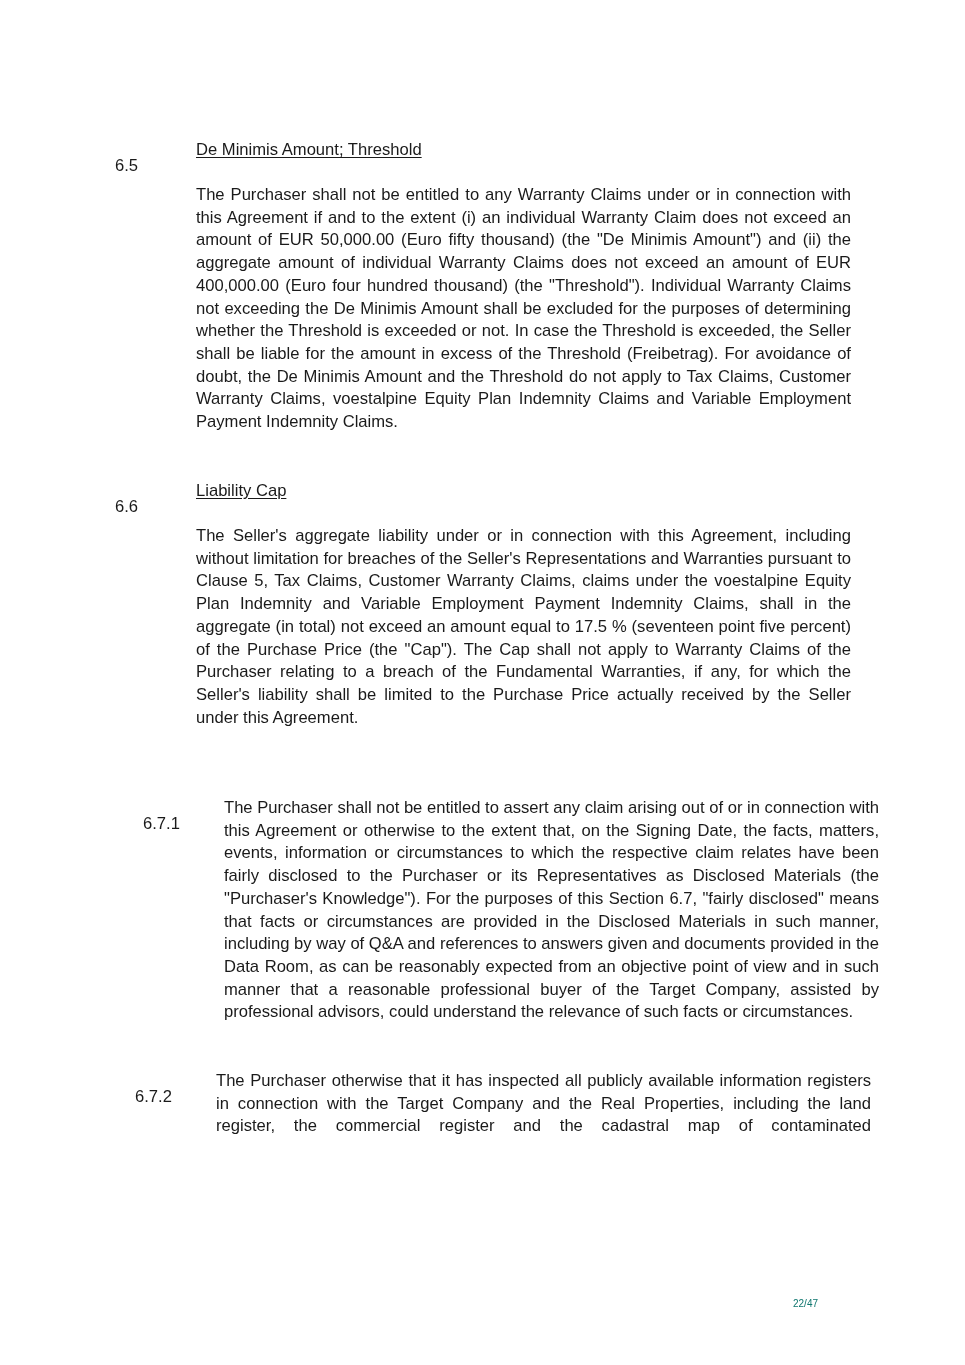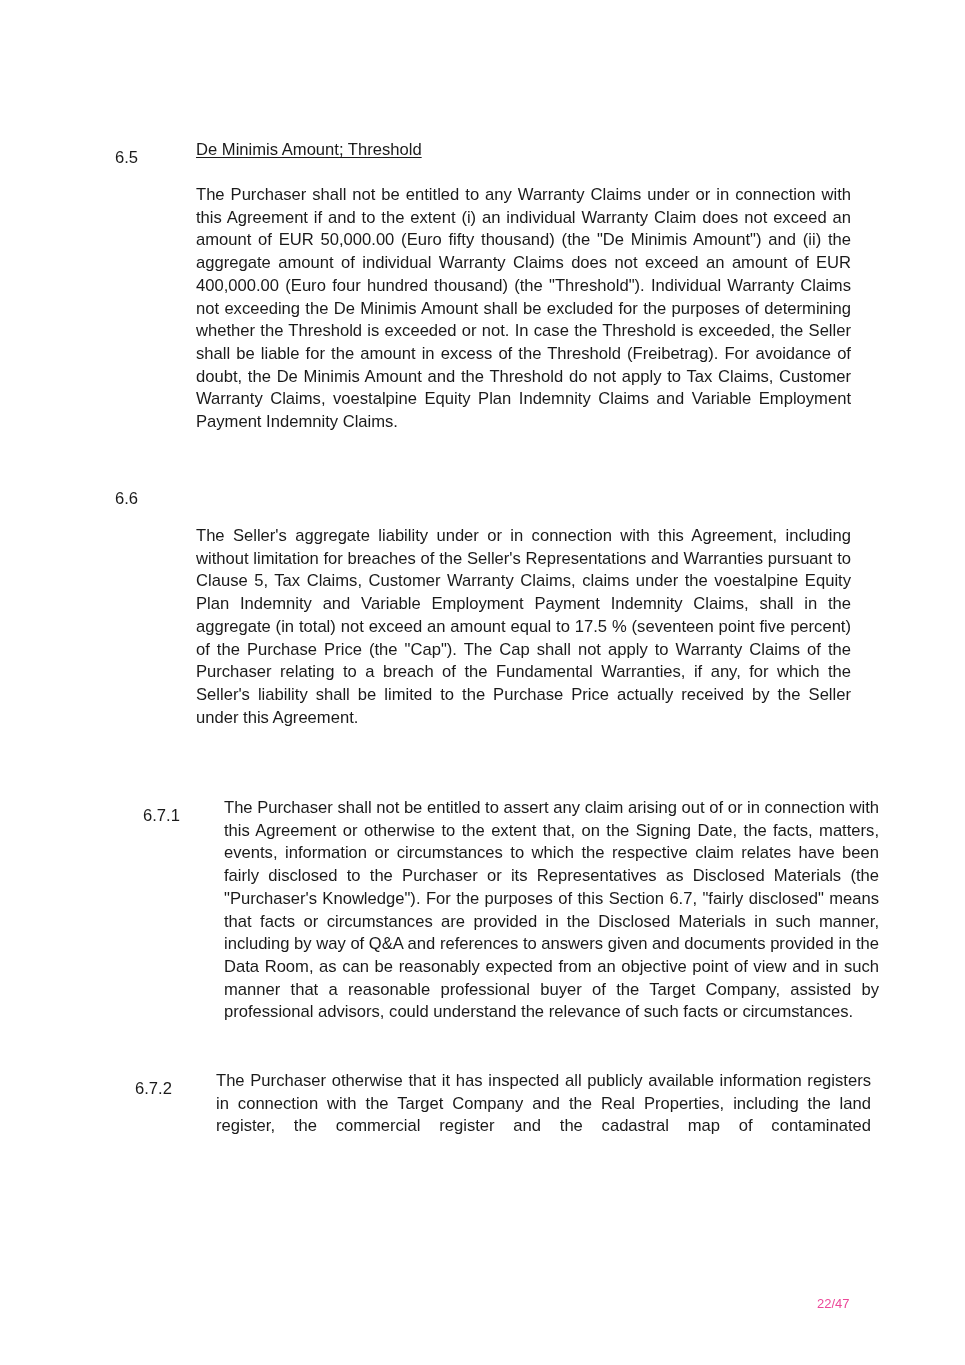--- a/index.html
+++ b/index.html
@@ -3,42 +3,43 @@
   <meta charset="utf-8">
   <style>
     html, body { margin: 0; padding: 0; background: #ffffff; }
     body {
       width: 965px; height: 1365px; position: relative; overflow: hidden;
       font-family: "Liberation Sans", sans-serif; color: #1a1a1a;
       font-size: 16.6px; line-height: 22.7px;
     }
     .page { position: absolute; left: 0; top: 0; width: 965px; height: 1365px; }
     .row { position: absolute; left: 115px; width: 736px; }
-    .num { position: absolute; left: 0; top: 8px; width: 80px; }
+    .num { position: absolute; left: 0; top: 16px; width: 80px; }
     .body { margin-left: 81px; text-align: justify; text-align-last: left; }
     .heading-text { margin-left: 81px; text-decoration: underline; text-underline-offset: 2px; }
     .justify-full { text-align-last: justify; }
-    .page-number { position: absolute; left: 817px; top: 1293px; font-size: 13px; color: #ec4899; }
+    .page-number { position: absolute; left: 793px; top: 1293px; font-size: 10px; color: #0f766e; }
   </style>
 </head>
 <body>
 
 <div class="page">
 
   <div class="row" style="top:139px;">
     <span class="num">6.5</span>
     <div class="heading-text">De Minimis Amount; Threshold</div>
   </div>
 
   <div class="row" style="top:184px;">
     <div class="body">The Purchaser shall not be entitled to any Warranty Claims under or in connection with this Agreement if and to the extent (i) an individual Warranty Claim does not exceed an amount of EUR 50,000.00 (Euro fifty thousand) (the "De Minimis Amount") and (ii) the aggregate amount of individual Warranty Claims does not exceed an amount of EUR 400,000.00 (Euro four hundred thousand) (the "Threshold"). Individual Warranty Claims not exceeding the De Minimis Amount shall be excluded for the purposes of determining whether the Threshold is exceeded or not. In case the Threshold is exceeded, the Seller shall be liable for the amount in excess of the Threshold (Freibetrag). For avoidance of doubt, the De Minimis Amount and the Threshold do not apply to Tax Claims, Customer Warranty Claims, voestalpine Equity Plan Indemnity Claims and Variable Employment Payment Indemnity Claims.</div>
   </div>
 
   <div class="row" style="top:480px;">
     <span class="num">6.6</span>
+    <div class="heading-text">Liability Cap</div>
   </div>
 
   <div class="row" style="top:525px;">
     <div class="body">The Seller's aggregate liability under or in connection with this Agreement, including without limitation for breaches of the Seller's Representations and Warranties pursuant to Clause 5, Tax Claims, Customer Warranty Claims, claims under the voestalpine Equity Plan Indemnity and Variable Employment Payment Indemnity Claims, shall in the aggregate (in total) not exceed an amount equal to 17.5 % (seventeen point five percent) of the Purchase Price (the "Cap"). The Cap shall not apply to Warranty Claims of the Purchaser relating to a breach of the Fundamental Warranties, if any, for which the Seller's liability shall be limited to the Purchase Price actually received by the Seller under this Agreement.</div>
   </div>
 
 
   <div class="row" style="top:797px;margin-left:28px;">
     <span class="num">6.7.1</span>
     <div class="body">The Purchaser shall not be entitled to assert any claim arising out of or in connection with this Agreement or otherwise to the extent that, on the Signing Date, the facts, matters, events, information or circumstances to which the respective claim relates have been fairly disclosed to the Purchaser or its Representatives as Disclosed Materials (the "Purchaser's Knowledge"). For the purposes of this Section 6.7, "fairly disclosed" means that facts or circumstances are provided in the Disclosed Materials in such manner, including by way of Q&amp;A and references to answers given and documents provided in the Data Room, as can be reasonably expected from an objective point of view and in such manner that a reasonable professional buyer of the Target Company, assisted by professional advisors, could understand the relevance of such facts or circumstances.</div>

